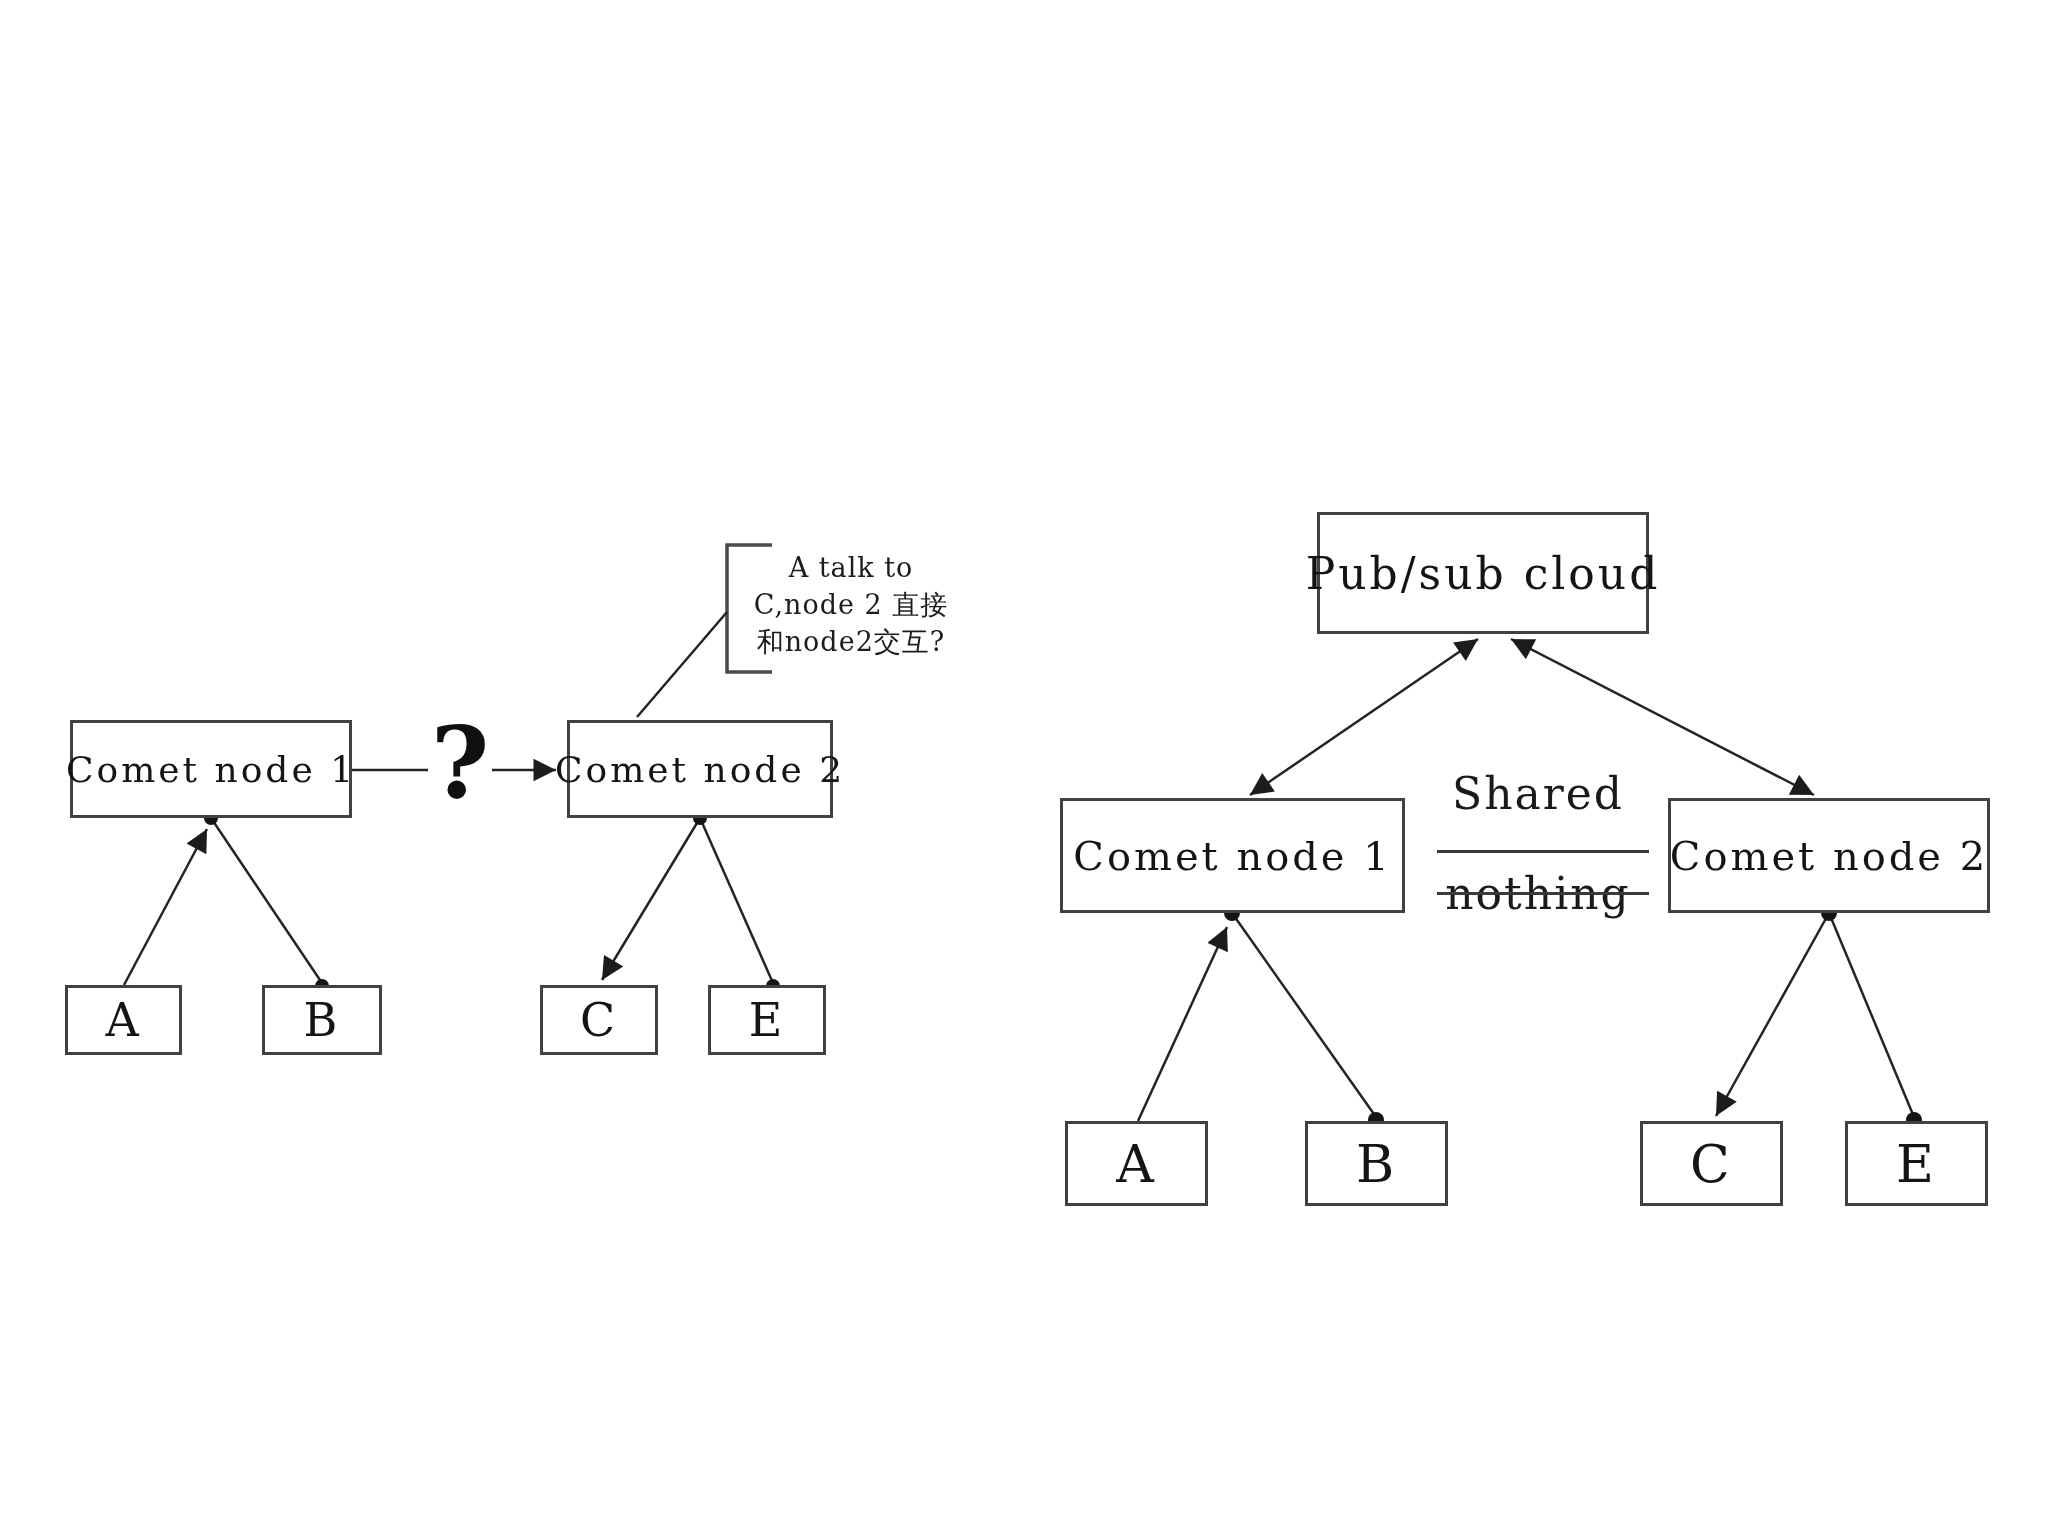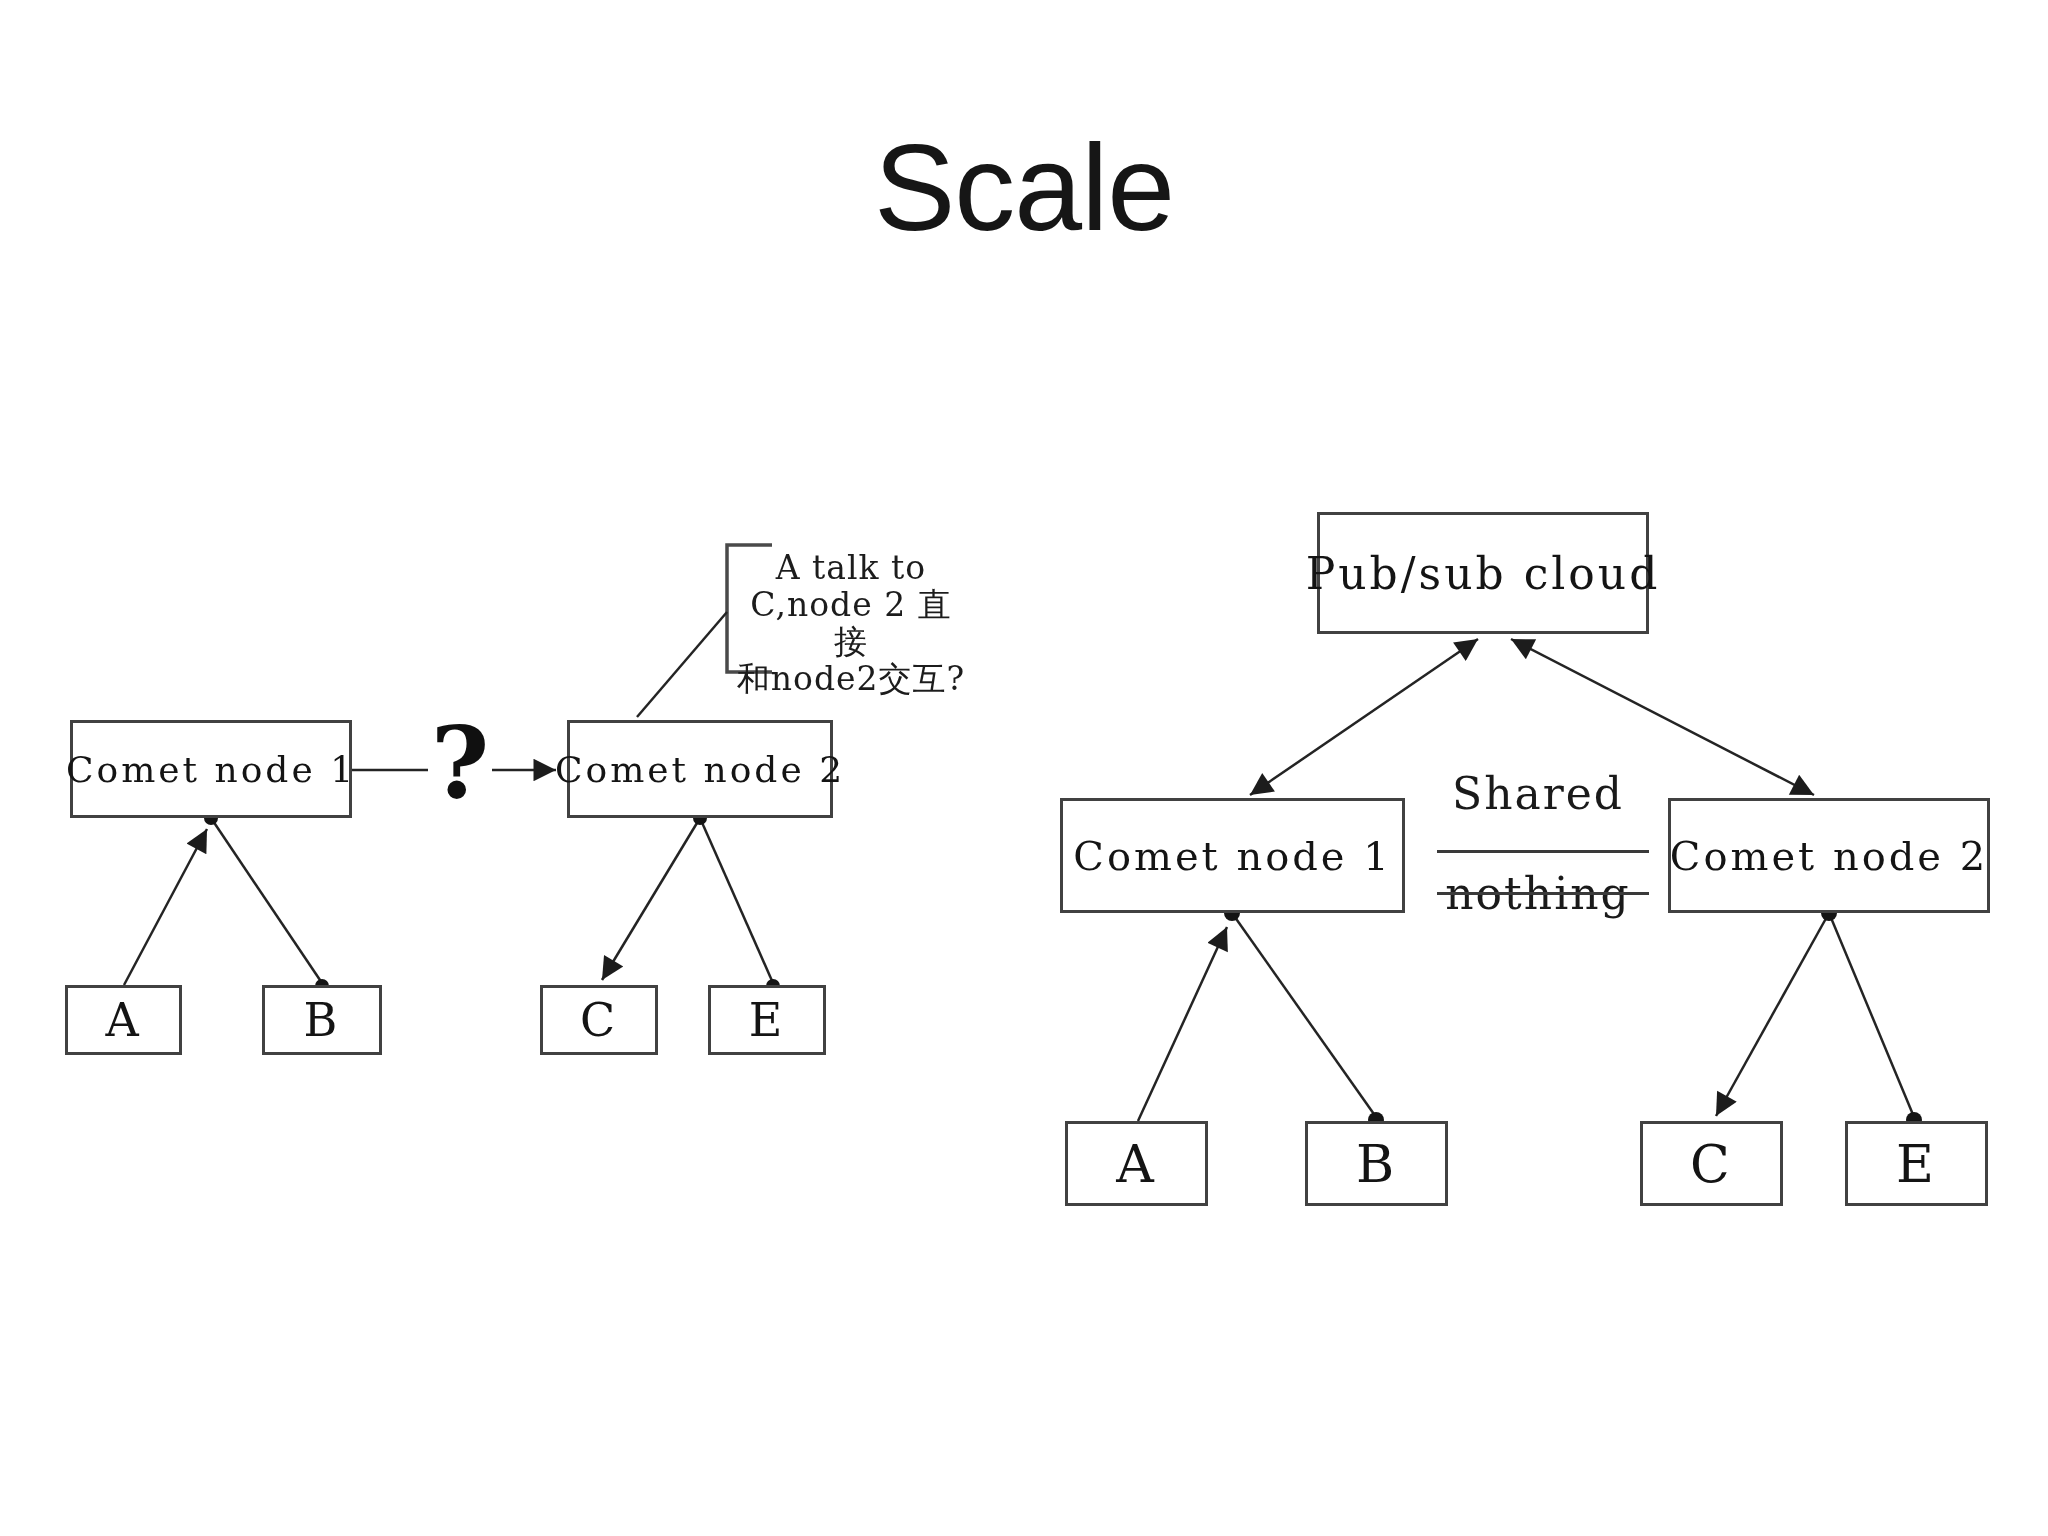--- a/index.html
+++ b/index.html
@@ -19,37 +19,36 @@
     letter-spacing:3px;
   }
   #connector-layer{position:absolute;left:0;top:0;width:2048px;height:1536px;}
   #question-mark{
     position:absolute;left:420px;top:704px;width:80px;text-align:center;
     font-size:100px;font-weight:bold;color:#101010;
     font-family:"DejaVu Serif",serif;
   }
   #annotation-note{
     position:absolute;left:735px;top:549px;width:232px;text-align:center;
-    font-size:33px;line-height:37px;color:#1c1c1c;letter-spacing:1px;
+    font-size:27px;line-height:37px;color:#1c1c1c;letter-spacing:1px;
   }
   .sn-word{
     position:absolute;left:1422px;width:232px;text-align:center;
     font-size:44px;color:#1a1a1a;letter-spacing:2px;
     font-family:"DejaVu Serif",serif;
   }
   .sn-strike{
     position:absolute;left:1437px;width:212px;height:3px;background:#3a3a3a;
   }
 </style>
 </head>
 <body>
 
 <div id="slide">
 
-  <div id="slide-title">Scale</div>
 
   <svg id="connector-layer" viewBox="0 0 2048 1536" xmlns="http://www.w3.org/2000/svg">
     <defs>
       <marker id="arr" viewBox="0 0 10 10" refX="10" refY="5" markerWidth="12" markerHeight="9" orient="auto-start-reverse">
         <path d="M0,0 L10,5 L0,10 z" fill="#1c1c1c"></path>
       </marker>
     </defs>
 
     <g stroke="#242424" stroke-width="2.5" fill="none">
 

